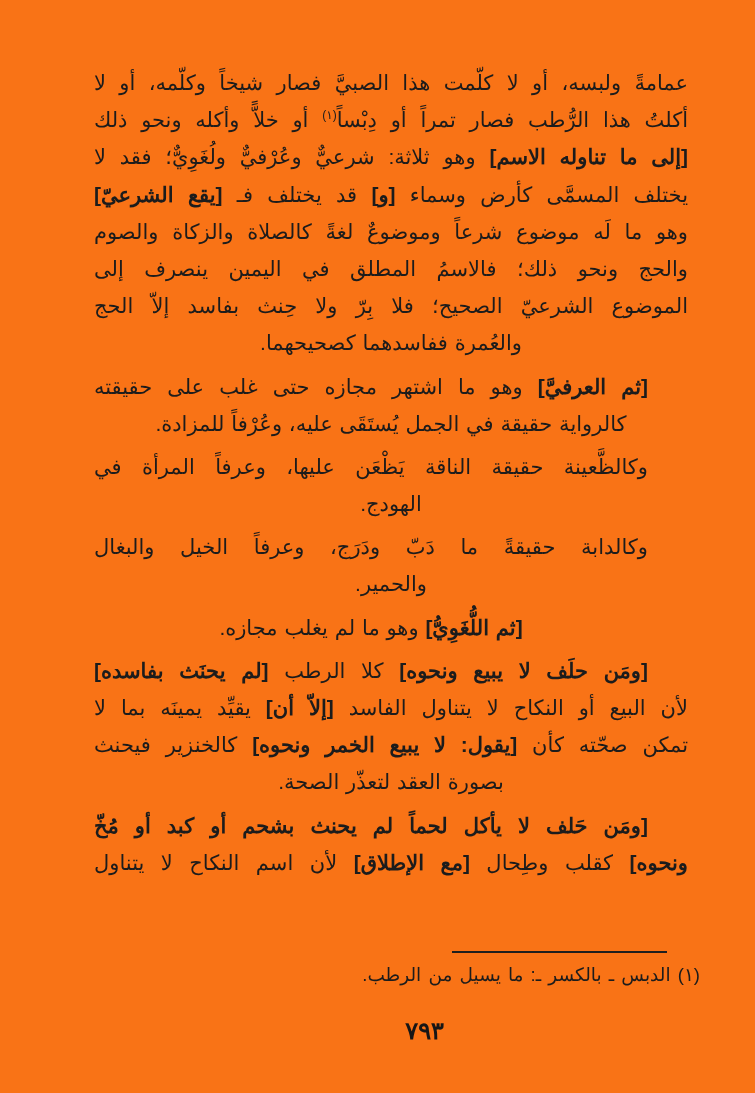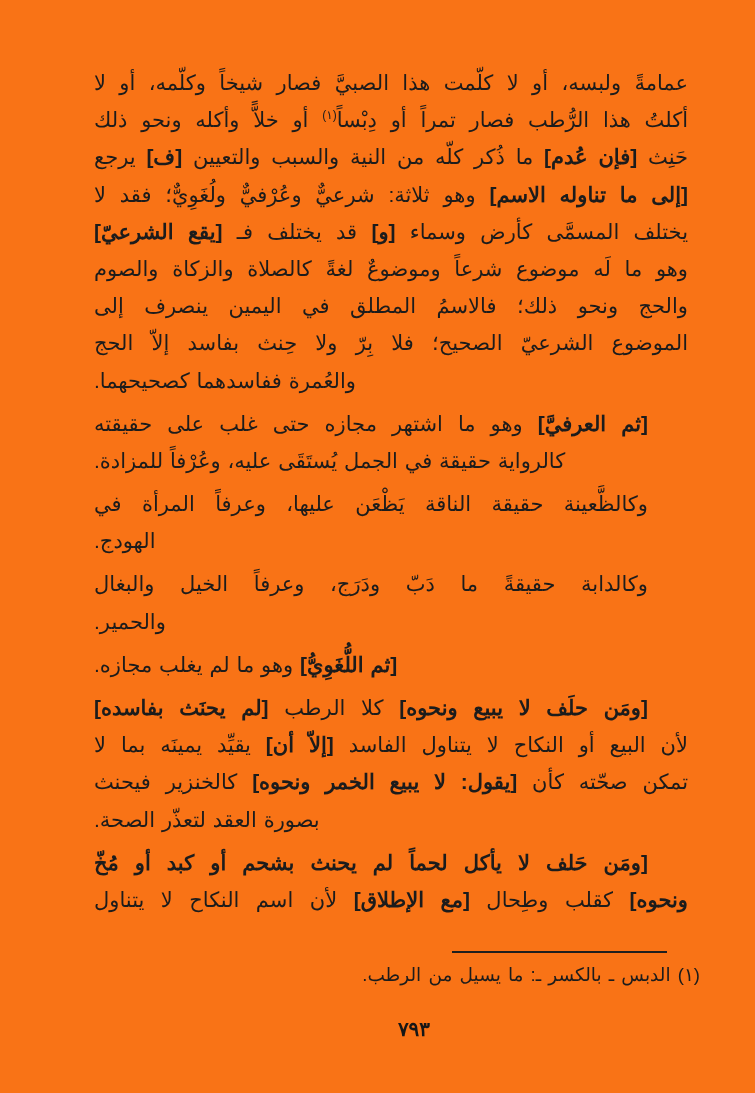--- a/index.html
+++ b/index.html
@@ -22,21 +22,21 @@
     top: 64px;
     right: 67px;
     width: 594px;
   }
   .tline {
     direction: rtl;
     unicode-bidi: plaintext;
     font-size: 21px;
     line-height: 37.2px;
     height: 37.2px;
-    text-align: left;
+    text-align: center;
     white-space: nowrap;
     word-spacing: 1px;
   }
   .tline.stretch {
     white-space: normal;
     text-align: justify;
     text-align-last: justify;
   }
   .tline.first {
     margin-top: 6px;
@@ -67,34 +67,32 @@
     font-size: 18.5px;
     line-height: 26px;
     color: #1c1c1c;
     word-spacing: 2px;
   }
   .page-number {
     position: absolute;
     top: 1017px;
     left: 384px;
     width: 60px;
-    text-align: center;
-    font-size: 20px;
+    font-size: 24px;
     font-weight: bold;
     color: #161616;
   }
 </style>
 </head>
 <body>
 
 <div class="page">
   <div class="text-block" id="text-block">
       <div class="tline stretch"><span class="">عمامةً ولبسه، أو لا كلّمت هذا الصبيَّ فصار شيخاً وكلّمه، أو لا</span></div>
       <div class="tline stretch"><span class="">أكلتُ هذا الرُّطب فصار تمراً أو دِبْساً</span><span class="seg-sup ">(١)</span><span class=""> أو خلاًّ وأكله ونحو ذلك</span></div>
-      <div class="tline stretch"><span class="">حَنِث </span><span class="seg-b ">[فإن عُدم]</span><span class=""> ما ذُكر كلّه من النية والسبب والتعيين </span><span class="seg-b ">[ف]</span><span class=""> يرجع</span></div>
       <div class="tline stretch"><span class="seg-b ">[إلى ما تناوله الاسم]</span><span class=""> وهو ثلاثة: شرعيٌّ وعُرْفيٌّ ولُغَوِيٌّ؛ فقد لا</span></div>
       <div class="tline stretch"><span class="">يختلف المسمَّى كأرض وسماء </span><span class="seg-b ">[و]</span><span class=""> قد يختلف فـ </span><span class="seg-b ">[يقع الشرعيّ]</span></div>
       <div class="tline stretch"><span class="">وهو ما لَه موضوع شرعاً وموضوعٌ لغةً كالصلاة والزكاة والصوم</span></div>
       <div class="tline stretch"><span class="">والحج ونحو ذلك؛ فالاسمُ المطلق في اليمين ينصرف إلى</span></div>
       <div class="tline stretch"><span class="">الموضوع الشرعيّ الصحيح؛ فلا بِرّ ولا حِنث بفاسد إلاّ الحج</span></div>
       <div class="tline"><span class="">والعُمرة ففاسدهما كصحيحهما.</span></div>
       <div class="tline stretch first"><span class="seg-b ">[ثم العرفيَّ]</span><span class=""> وهو ما اشتهر مجازه حتى غلب على حقيقته</span></div>
       <div class="tline"><span class="">كالرواية حقيقة في الجمل يُستَقَى عليه، وعُرْفاً للمزادة.</span></div>
       <div class="tline stretch first"><span class="">وكالظَّعينة حقيقة الناقة يَظْعَن عليها، وعرفاً المرأة في</span></div>
       <div class="tline"><span class="">الهودج.</span></div>

